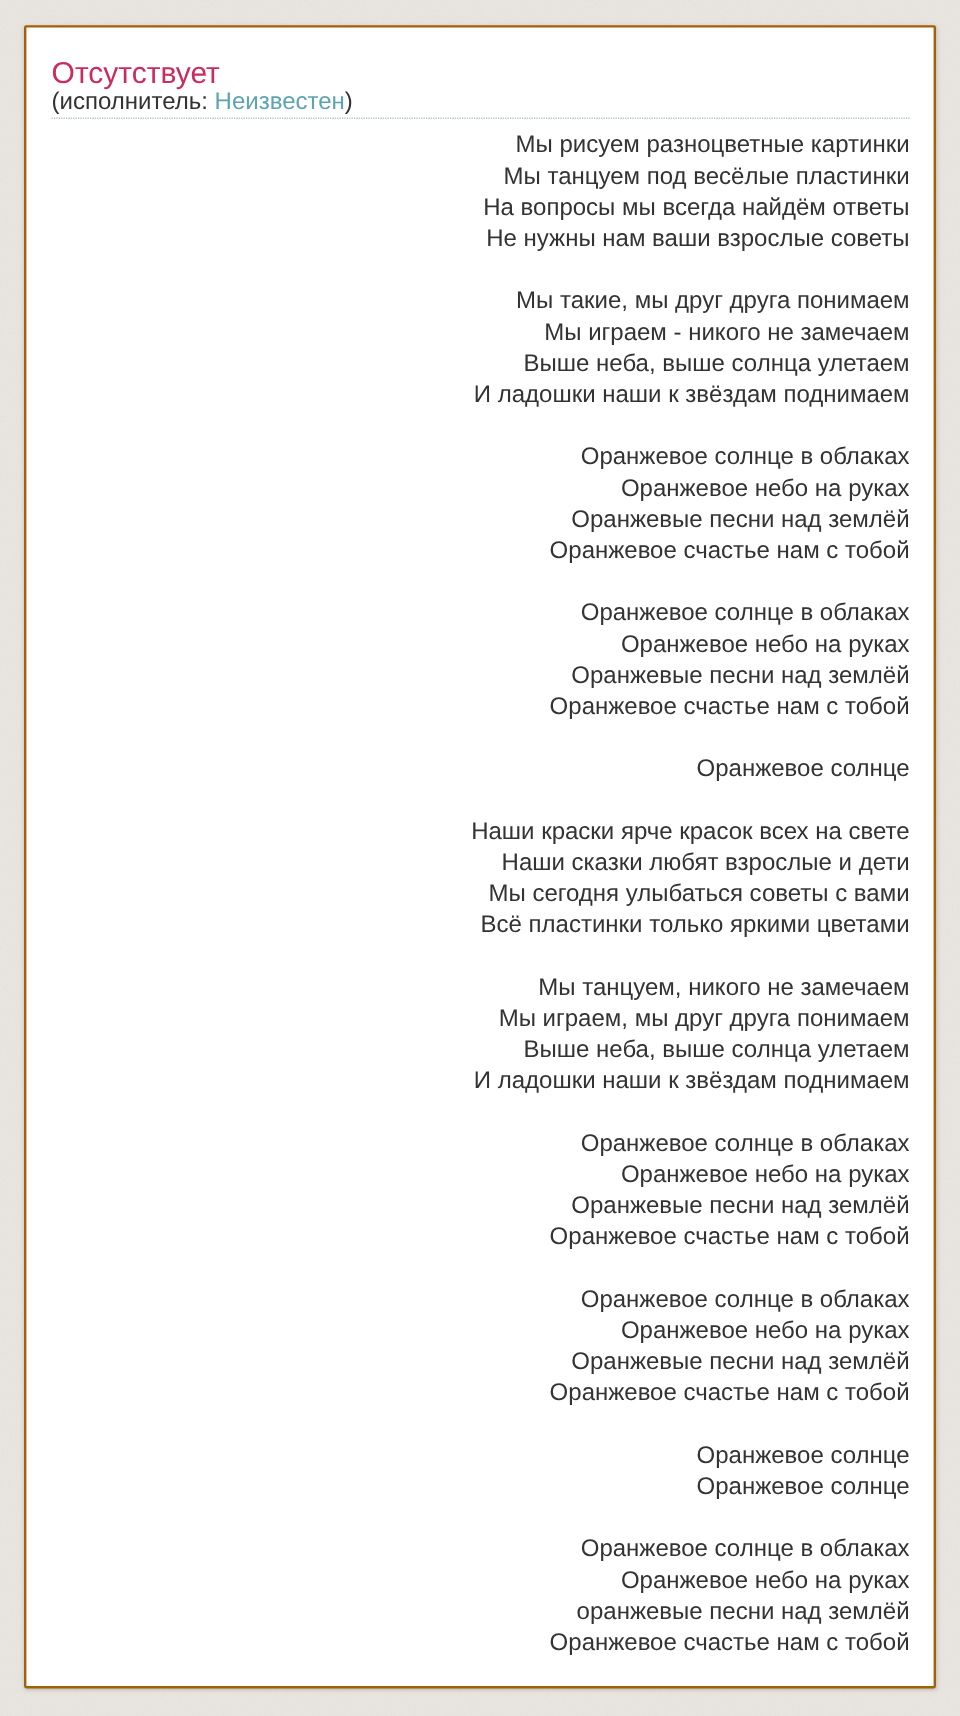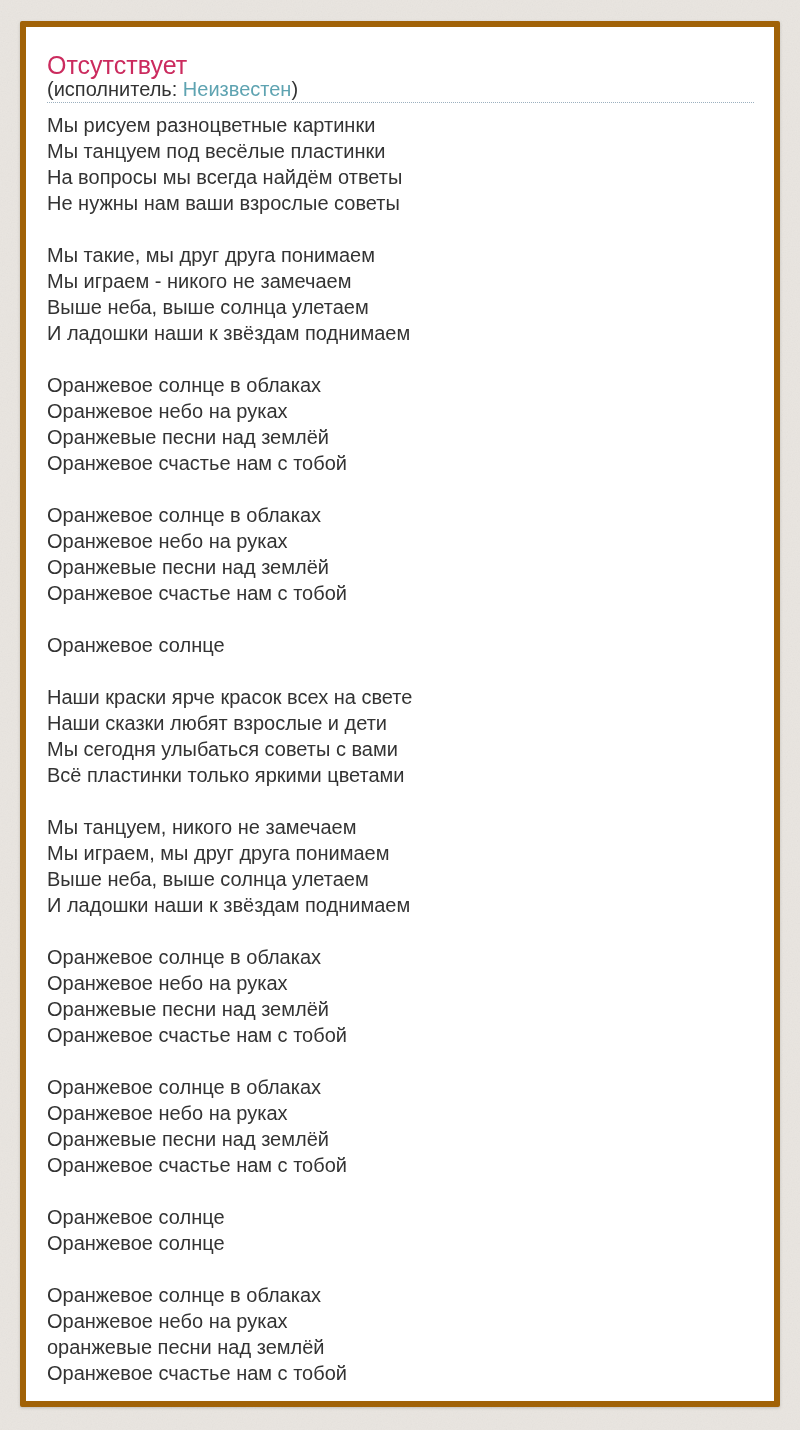--- a/index.html
+++ b/index.html
@@ -21,21 +21,21 @@
     height: 1430px;
     display: block;
   }
   .card {
     position: relative;
     box-sizing: border-box;
     margin: 21px 20px 23px 20px;
     width: 760px;
     height: 1386px;
     background: var(--card-bg, #ffffff);
-    border: 6px solid #a16207;
+    border: 2px solid #a16207;
     border-radius: 2px;
     box-shadow: 0 1px 3px rgba(120,115,105,0.35);
     padding: 24px 20px 28px 21px;
     overflow: hidden;
   }
   .page-title {
     margin: 0;
     font-size: 25px;
     line-height: 28px;
     font-weight: normal;
@@ -56,20 +56,21 @@
     border: 0;
     border-top: 1px dotted var(--divider-color, #9cb0bf);
     margin: 4px 0 0 0;
     height: 0;
   }
   .lyrics {
     margin-top: 9px;
     font-size: 20px;
     line-height: 26px;
     color: var(--text-color, #333333);
+    text-align: right;
   }
   .stanza {
     margin: 0 0 26px 0;
   }
   .stanza:last-child {
     margin-bottom: 0;
   }
   .lyric-line {
     white-space: nowrap;
   }

